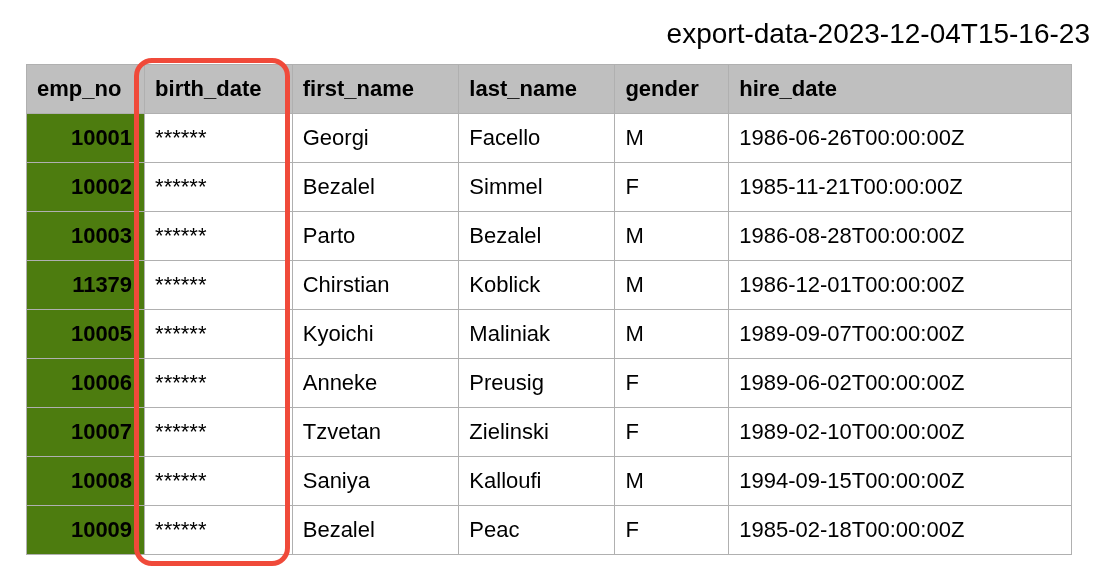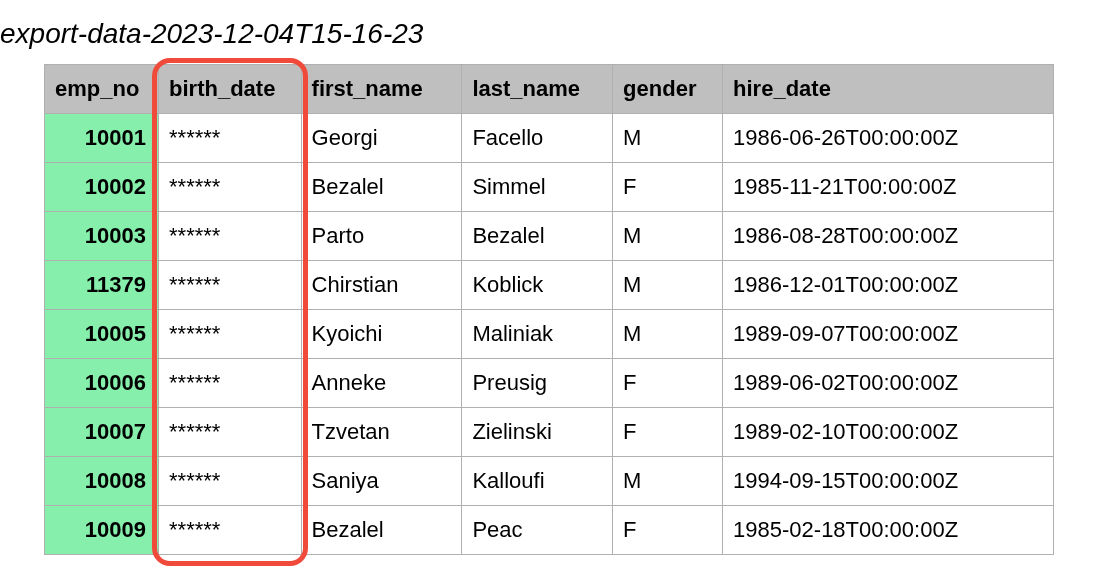--- a/index.html
+++ b/index.html
@@ -8,30 +8,29 @@
       padding: 0;
     }
     body {
       font-family: -apple-system, BlinkMacSystemFont, "Segoe UI", Helvetica, Arial, sans-serif;
       background: #ffffff;
       width: 1098px;
       height: 570px;
       position: relative;
     }
     .title {
-      text-align: left;
+      text-align: right;
       font-size: 28px;
       font-weight: 400;
       color: #000;
-      padding: 18px 0 14px 0;
-      font-style: italic;
+      padding: 18px 8px 14px 0;
     }
     .table-wrapper {
       position: relative;
-      margin: 0 44px;
+      margin: 0 26px;
     }
     table {
       border-collapse: collapse;
       width: 100%;
       table-layout: fixed;
     }
     th, td {
       border: 1px solid #b0b0b0;
       padding: 10px 10px;
       font-size: 22px;
@@ -39,21 +38,21 @@
       height: 49px;
       white-space: nowrap;
       overflow: hidden;
     }
     th {
       background: #bfbfbf;
       font-weight: 700;
       color: #000;
     }
     td.emp-no-cell {
-      background: #86efac;
+      background: #4d7c0f;
       font-weight: 700;
       text-align: right;
       padding-right: 12px;
     }
     .col-emp-no { width: 112px; }
     .col-birth-date { width: 140px; }
     .col-first-name { width: 158px; }
     .col-last-name { width: 148px; }
     .col-gender { width: 108px; }
     .col-hire-date { width: 325px; }

